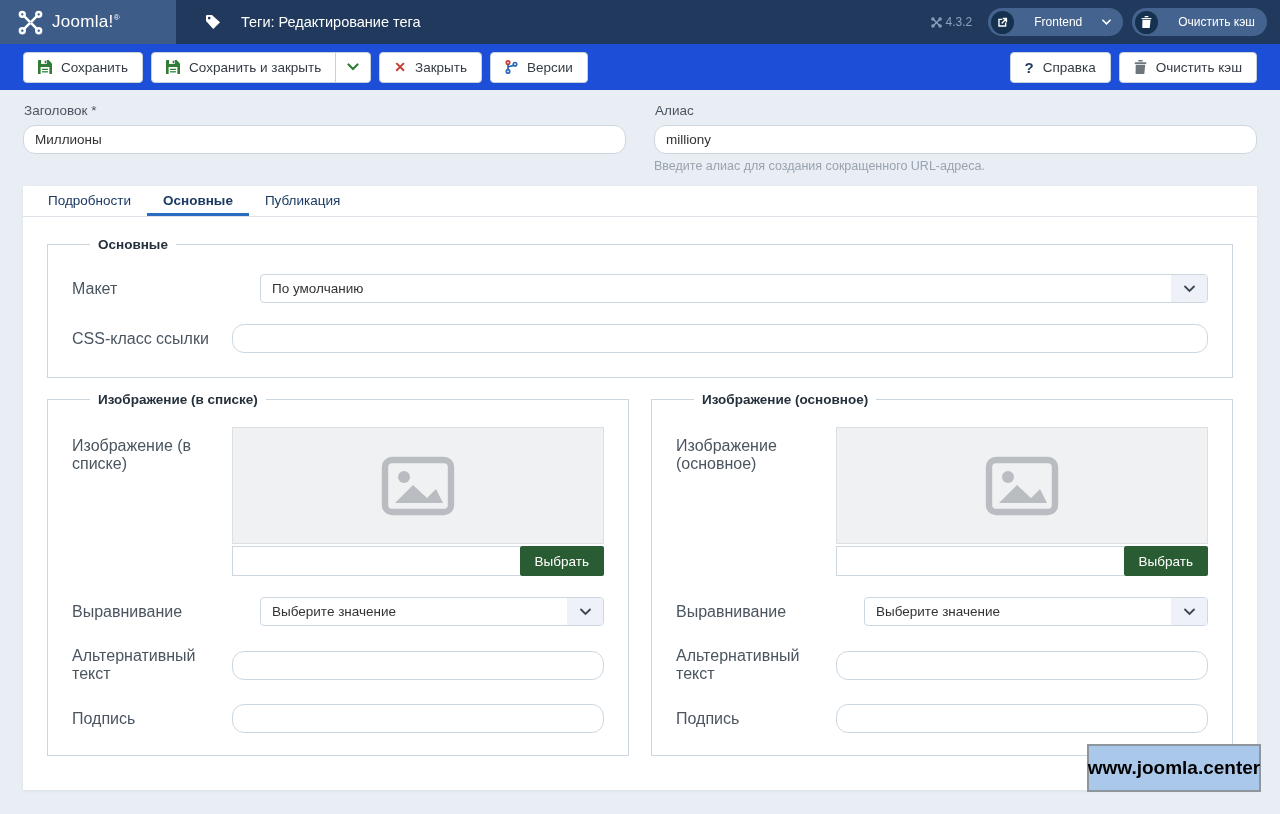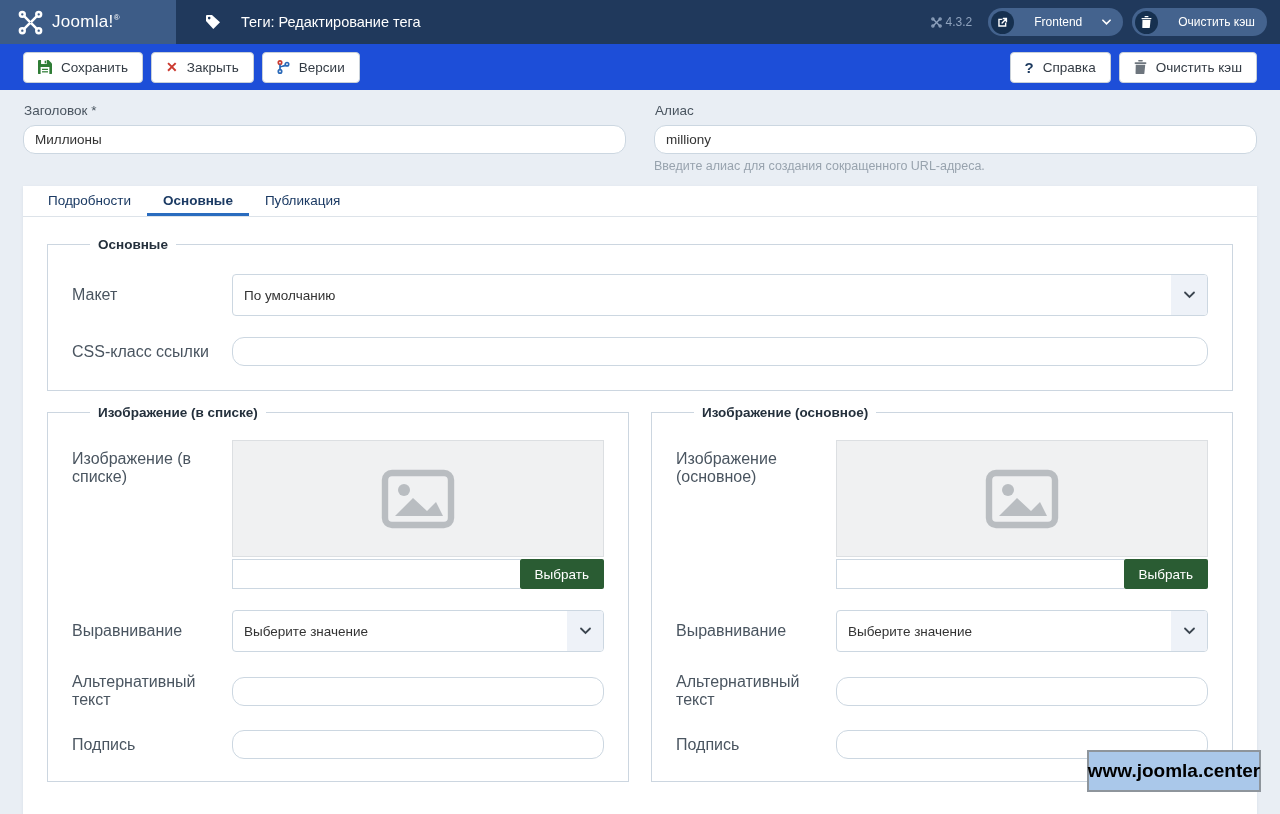--- a/index.html
+++ b/index.html
@@ -49,31 +49,31 @@
   fieldset.img-fs{padding-top:20px;padding-bottom:22px;}
   legend{font-size:13.5px;font-weight:700;color:#24303c;padding:0 8px;margin-left:18px;}
   .fs-basic{margin-bottom:14px;}
   .frow{display:flex;align-items:center;margin-bottom:21px;}
   .frow:last-child{margin-bottom:0;}
   .frow>.flabel{width:160px;flex:none;font-size:16px;color:var(--label_color);}
   .frow.top{align-items:flex-start;}
   .frow.top>.flabel{margin-top:10px;}
   .fcontrol{flex:1;min-width:0;}
   
-  .select{height:42px;border:1px solid var(--border_input);border-radius:4px;background:#fff;display:flex;align-items:center;cursor:pointer;overflow:hidden;}
+  .select{height:29px;border:1px solid var(--border_input);border-radius:4px;background:#fff;display:flex;align-items:center;cursor:pointer;overflow:hidden;margin-left:28px;}
   .select .sel-text{flex:1;padding:0 11px;font-size:13.5px;color:#333;white-space:nowrap;}
   .select .sel-cap{width:36px;align-self:stretch;background:#eef2f8;display:flex;align-items:center;justify-content:center;flex:none;}
   
   .two-col{display:grid;grid-template-columns:1fr 1fr;gap:22px;}
   .preview{height:117px;background:#f0f1f2;border:1px solid #dcdfe2;display:flex;align-items:center;justify-content:center;}
   .file-row{display:flex;margin-top:2px;}
   .file-input{flex:1;height:30px;border:1px solid var(--border_input);border-right:none;padding:0 10px;font-size:13.5px;font-family:inherit;min-width:0;}
   .choose-btn{height:30px;background:var(--button_green);color:#fff;border:none;border-radius:2px;padding:0 15px;font-size:13.5px;font-family:inherit;cursor:pointer;flex:none;}
   
-  .watermark{position:absolute;right:19px;bottom:22px;width:174px;height:42px;background:#aac8ea;border:2px solid #8e959c;display:flex;align-items:center;justify-content:center;font-size:19px;font-weight:700;color:#000;z-index:10;}
+  .watermark{position:absolute;right:19px;bottom:22px;width:174px;height:48px;background:#aac8ea;border:2px solid #8e959c;display:flex;align-items:center;justify-content:center;font-size:19px;font-weight:700;color:#000;z-index:10;}
   svg{display:block;}
 </style>
 </head>
 <body>
 
 <div class="header">
   <div class="logo-block">
     <span>
       <svg width="25" height="25" viewBox="0 0 32 32" fill="none" stroke="#fff" stroke-width="3.2" stroke-linecap="round">
         <circle cx="5.5" cy="5.5" r="3.1"></circle>
@@ -140,20 +140,42 @@
         <path d="M0 1 a1 1 0 0 1 1 -1 H12 l4 4 V15 a1 1 0 0 1 -1 1 H1 a1 1 0 0 1 -1 -1 Z" fill="var(--icon_green)"></path>
         <rect x="3.5" y="0" width="6.5" height="4.6" fill="#fff"></rect>
         <rect x="7.6" y="0.8" width="1.7" height="3" fill="var(--icon_green)"></rect>
         <rect x="3" y="8" width="10" height="8" fill="#fff"></rect>
         <rect x="4.6" y="10" width="6.8" height="1.4" fill="var(--icon_green)"></rect>
         <rect x="4.6" y="12.8" width="6.8" height="1.4" fill="var(--icon_green)"></rect>
       </svg>
     </span>
     <span>Сохранить</span>
   </button>
+  <div class="btn-group">
+    <button class="btn">
+      <span>
+        <svg width="14" height="14" viewBox="0 0 16 16">
+          <path d="M0 1 a1 1 0 0 1 1 -1 H12 l4 4 V15 a1 1 0 0 1 -1 1 H1 a1 1 0 0 1 -1 -1 Z" fill="var(--icon_green)"></path>
+          <rect x="3.5" y="0" width="6.5" height="4.6" fill="#fff"></rect>
+          <rect x="7.6" y="0.8" width="1.7" height="3" fill="var(--icon_green)"></rect>
+          <rect x="3" y="8" width="10" height="8" fill="#fff"></rect>
+          <rect x="4.6" y="10" width="6.8" height="1.4" fill="var(--icon_green)"></rect>
+          <rect x="4.6" y="12.8" width="6.8" height="1.4" fill="var(--icon_green)"></rect>
+        </svg>
+      </span>
+      <span>Сохранить и закрыть</span>
+    </button>
+    <button class="btn caret">
+      <span>
+        <svg width="12" height="8" viewBox="0 0 12 8" fill="none" stroke="var(--icon_green)" stroke-width="2.2" stroke-linecap="round">
+            <path d="M1.5 1.5 L6 6 L10.5 1.5"></path>
+          </svg>
+      </span>
+    </button>
+  </div>
   <button class="btn">
     <span class="xmark">✕</span>
     <span>Закрыть</span>
   </button>
   <button class="btn">
     <span>
       <svg width="13" height="14" viewBox="0 0 13 14" fill="none" stroke="var(--icon_blue)" stroke-width="1.7">
         <circle cx="3" cy="2.6" r="1.7" stroke="var(--icon_red)"></circle>
         <circle cx="3" cy="11.4" r="1.7"></circle>
         <circle cx="10" cy="4.2" r="1.7"></circle>

